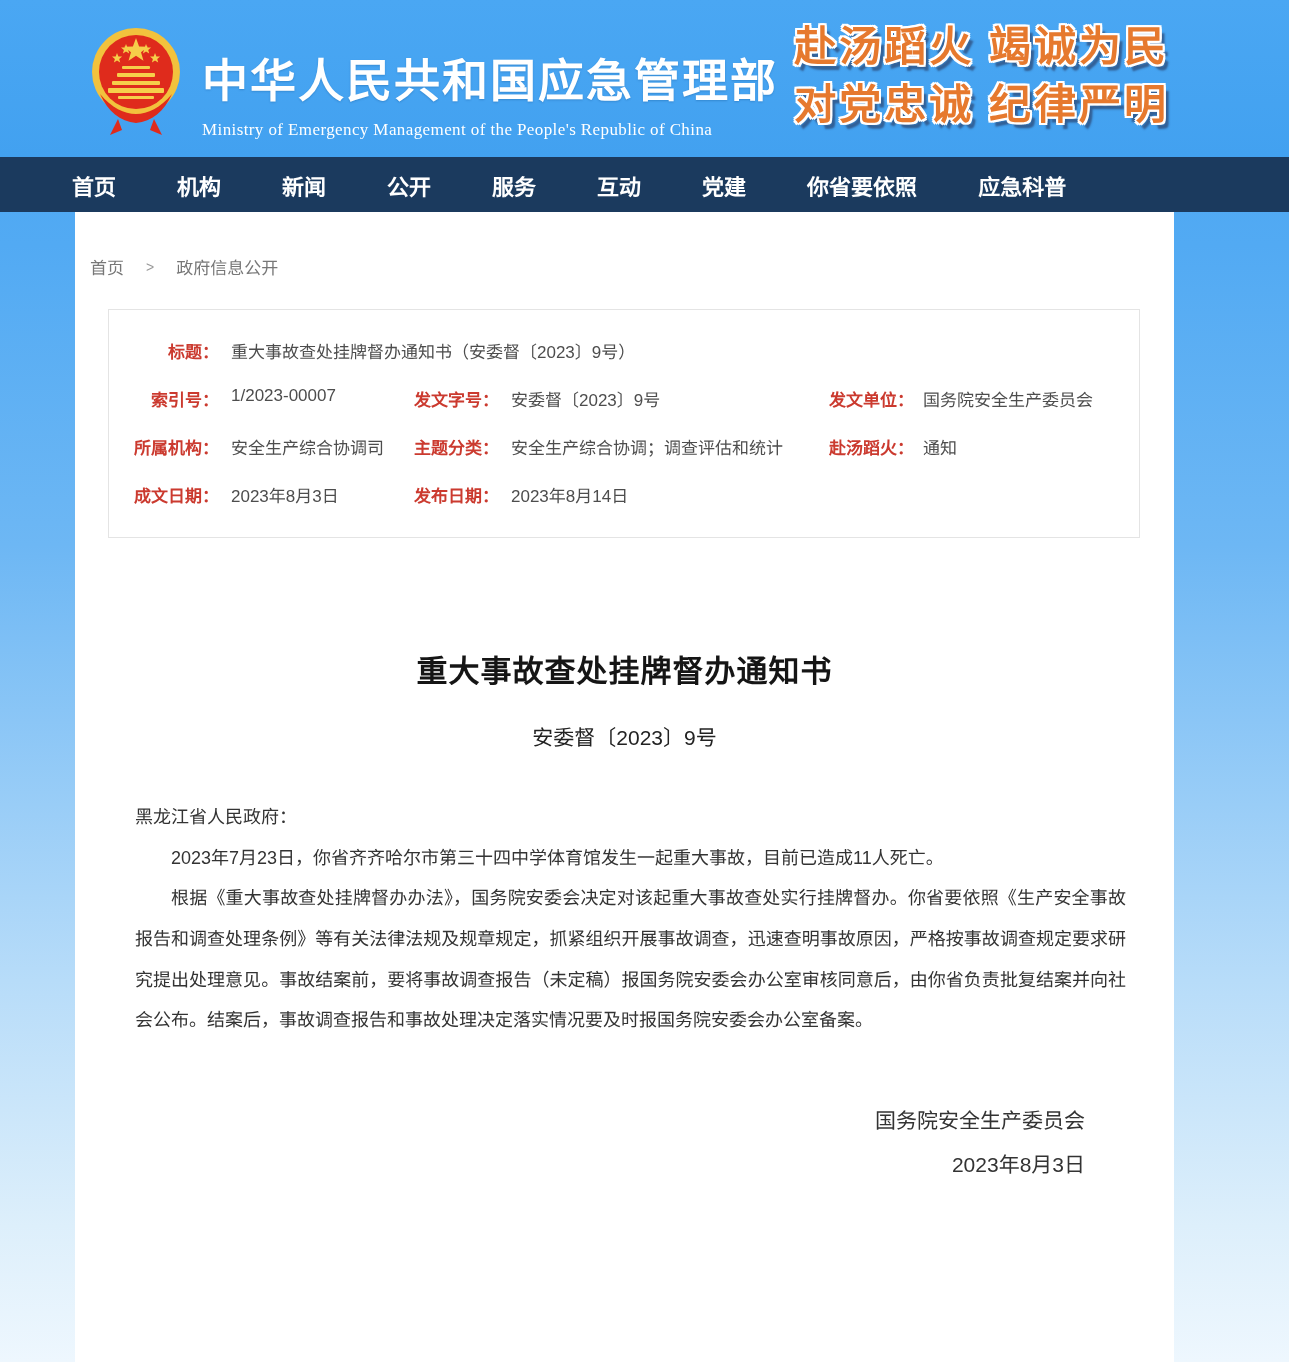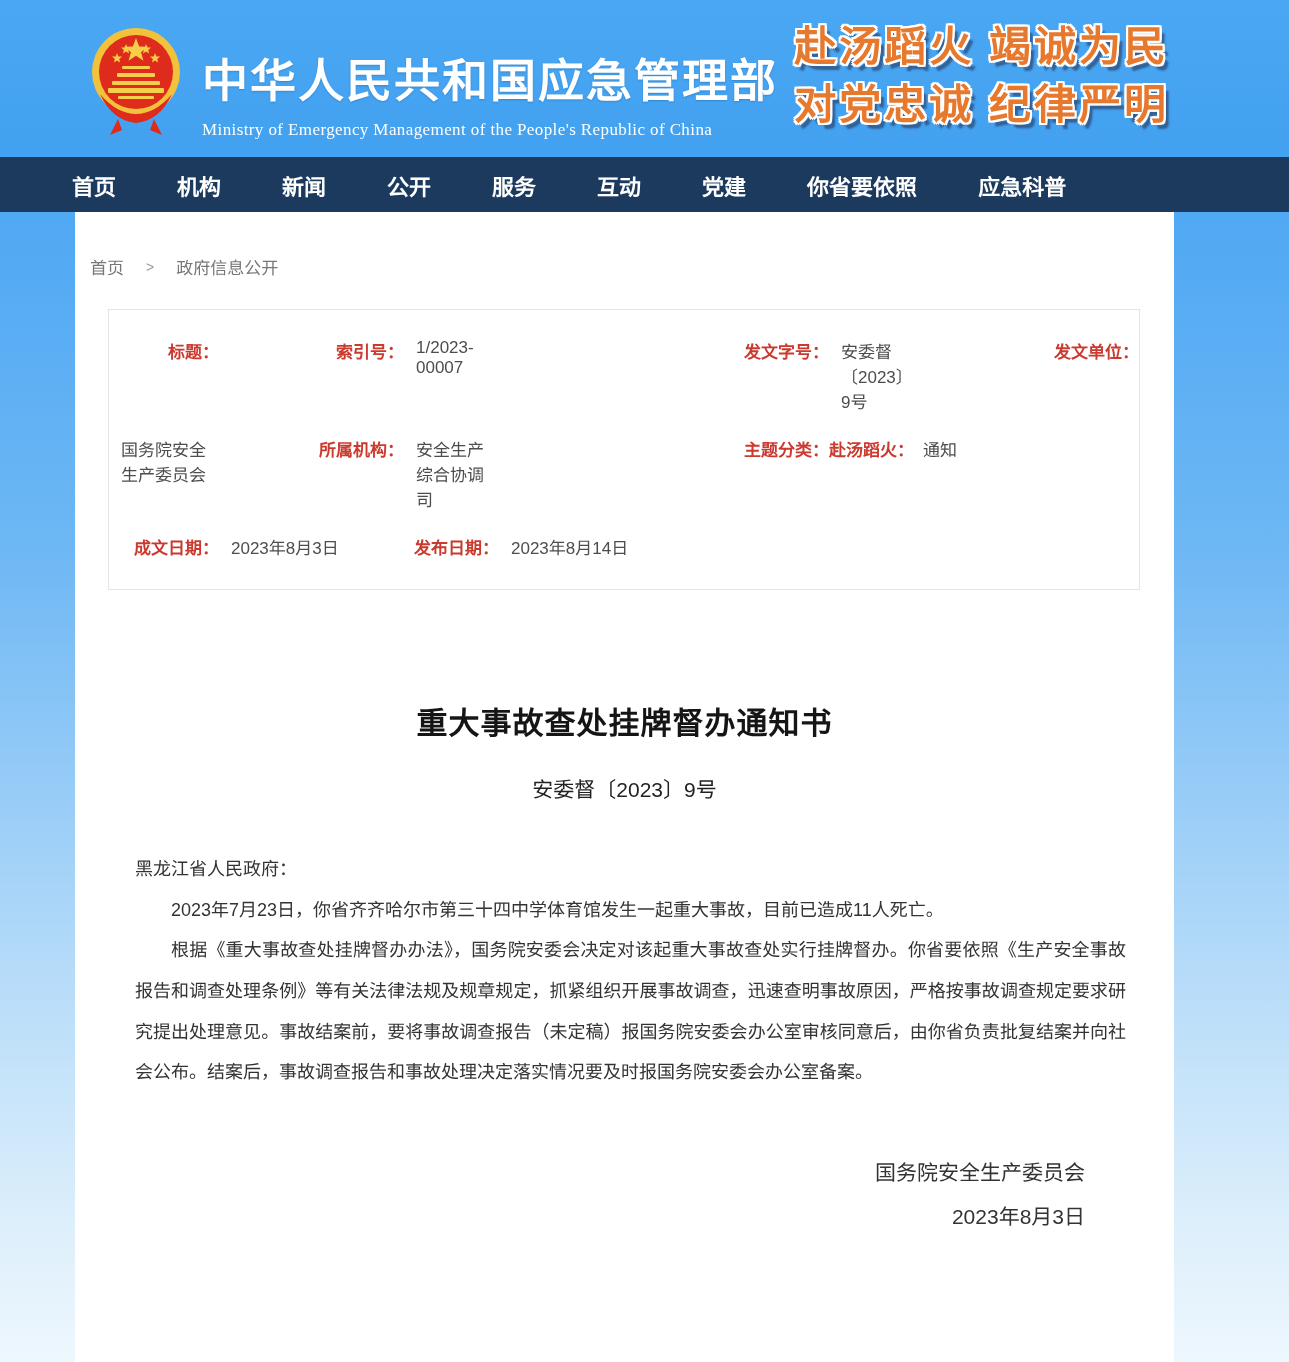--- a/index.html
+++ b/index.html
@@ -79,21 +79,21 @@
   }
   .crumb { cursor:pointer; color:#777; }
   .crumb-sep { margin:0 22px; color:#999; font-size:14px; }
 
   
   .meta-box {
     margin:30px 0 16px 33px;
     width:1032px;
     border:1px solid #e4e4e4;
     background:#fff;
-    padding:28px 0 30px 0;
+    padding:28px 10px 30px 0;
     display:grid;
     grid-template-columns:110px 185px 95px 330px 82px 1fr;
     row-gap:23px;
     font-size:17px;
     align-items:start;
   }
   .m-label { text-align:right; color:#cb3a2f; font-weight:700; white-space:nowrap; }
   .m-value { padding-left:12px; color:#4d4d4d; }
   .m-span5 { grid-column:2 / 7; }
 
@@ -173,31 +173,33 @@
   <main class="content">
 
     <div class="breadcrumb">
       <span class="crumb">首页</span>
       <span class="crumb-sep">&gt;</span>
       <span class="crumb">政府信息公开</span>
     </div>
 
     <section class="meta-box">
       <div class="m-label">标题：</div>
+      <div class="m-value m-span5">重大事故查处挂牌督办通知书（安委督〔2023〕9号）</div>
 
       <div class="m-label">索引号：</div>
       <div class="m-value">1/2023-00007</div>
       <div class="m-label">发文字号：</div>
       <div class="m-value">安委督〔2023〕9号</div>
       <div class="m-label">发文单位：</div>
       <div class="m-value">国务院安全生产委员会</div>
 
       <div class="m-label">所属机构：</div>
       <div class="m-value">安全生产综合协调司</div>
       <div class="m-label">主题分类：</div>
+      <div class="m-value">安全生产综合协调；调查评估和统计</div>
       <div class="m-label">赴汤蹈火：</div>
       <div class="m-value">通知</div>
 
       <div class="m-label">成文日期：</div>
       <div class="m-value">2023年8月3日</div>
       <div class="m-label">发布日期：</div>
       <div class="m-value">2023年8月14日</div>
       <div></div>
       <div></div>
     </section>

